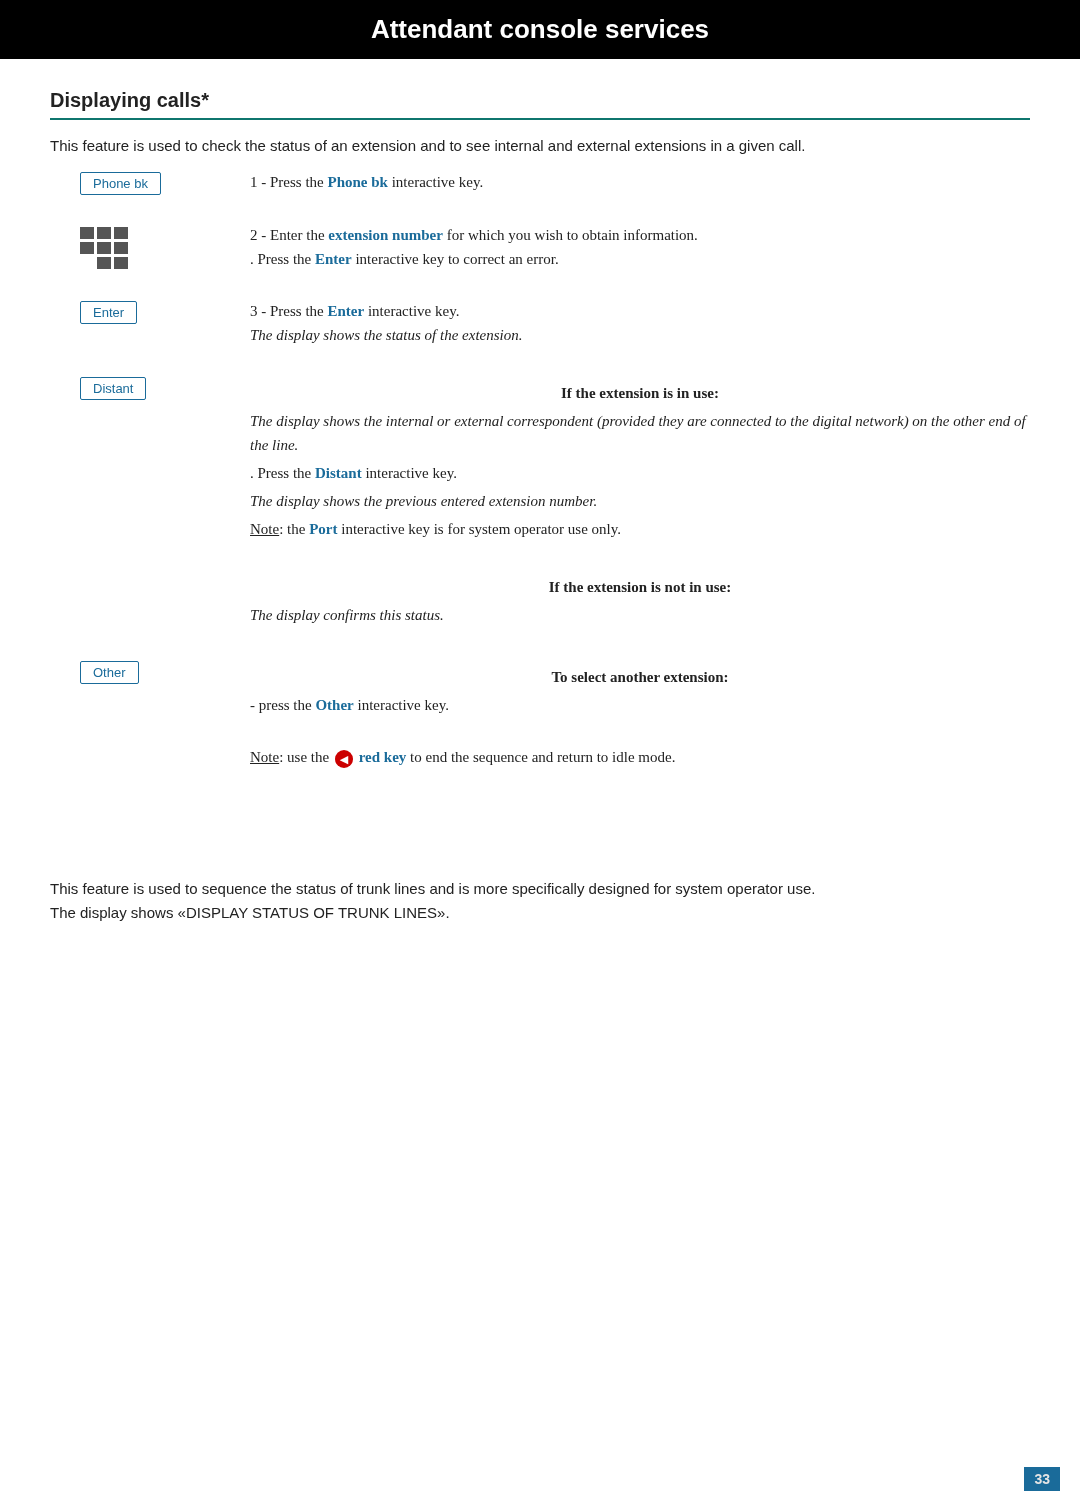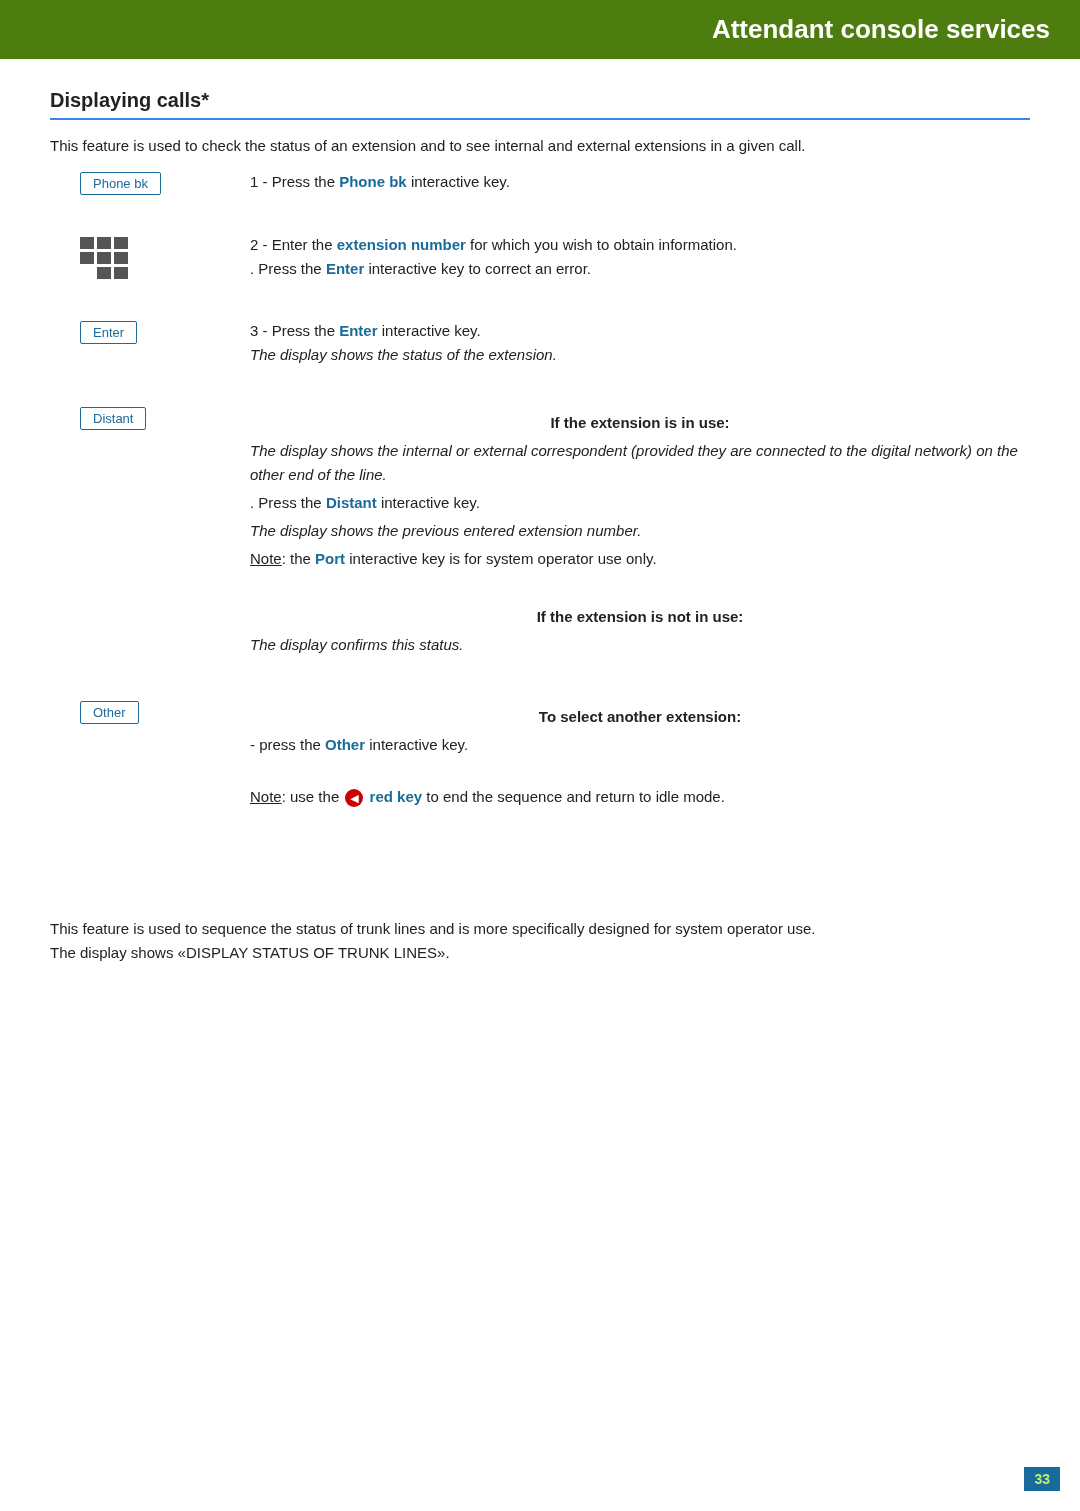--- a/index.html
+++ b/index.html
@@ -7,61 +7,61 @@
       font-family: Arial, sans-serif;
       font-size: 15px;
       color: #222;
       background: #fff;
       width: 1080px;
       min-height: 1511px;
       position: relative;
     }
 
     .header-bar {
-      background: #4d7c0f;
+      background: #000000;
       color: #fff;
-      text-align: right;
+      text-align: center;
       padding: 14px 30px;
       font-size: 26px;
       font-weight: bold;
       margin-bottom: 0;
     }
 
     .page-content {
       padding: 30px 50px 50px 50px;
     }
 
     .section {
       margin-bottom: 40px;
     }
 
     .section-title {
       font-size: 20px;
       font-weight: bold;
-      border-bottom: 2px solid #3b82f6;
+      border-bottom: 2px solid #0f766e;
       padding-bottom: 6px;
       margin-bottom: 14px;
     }
 
     .section-intro {
       font-size: 15px;
       line-height: 1.6;
       margin-bottom: 12px;
       margin-top: 12px;
     }
 
     .when-text {
       font-size: 15px;
       margin-bottom: 20px;
     }
 
     .steps-container {
       display: flex;
       flex-direction: column;
-      gap: 14px;
+      gap: 4px;
     }
 
     .step-row {
       display: flex;
       flex-direction: row;
       align-items: flex-start;
       margin-bottom: 24px;
       gap: 0;
     }
 
@@ -72,20 +72,21 @@
       align-items: flex-start;
       justify-content: flex-start;
       padding-top: 2px;
       padding-left: 30px;
     }
 
     .step-right {
       flex: 1;
       font-size: 15px;
       line-height: 1.6;
+      font-family: Liberation Serif, serif;
     }
 
     .key-button {
       border: 1px solid #1a6b9a;
       color: #1a6b9a;
       background: #fff;
       padding: 3px 12px;
       font-size: 13px;
       border-radius: 2px;
       display: inline-block;
@@ -140,21 +141,21 @@
       line-height: 18px;
       vertical-align: middle;
       margin: 0 2px;
     }
 
     .page-number {
       position: absolute;
       bottom: 20px;
       right: 20px;
       background: #1a6b9a;
-      color: #bef264;
+      color: #e5e5e5;
       padding: 4px 10px;
       font-size: 14px;
       font-weight: bold;
     }
 
     .section2-intro {
       font-size: 15px;
       line-height: 1.6;
     }
   </style>

